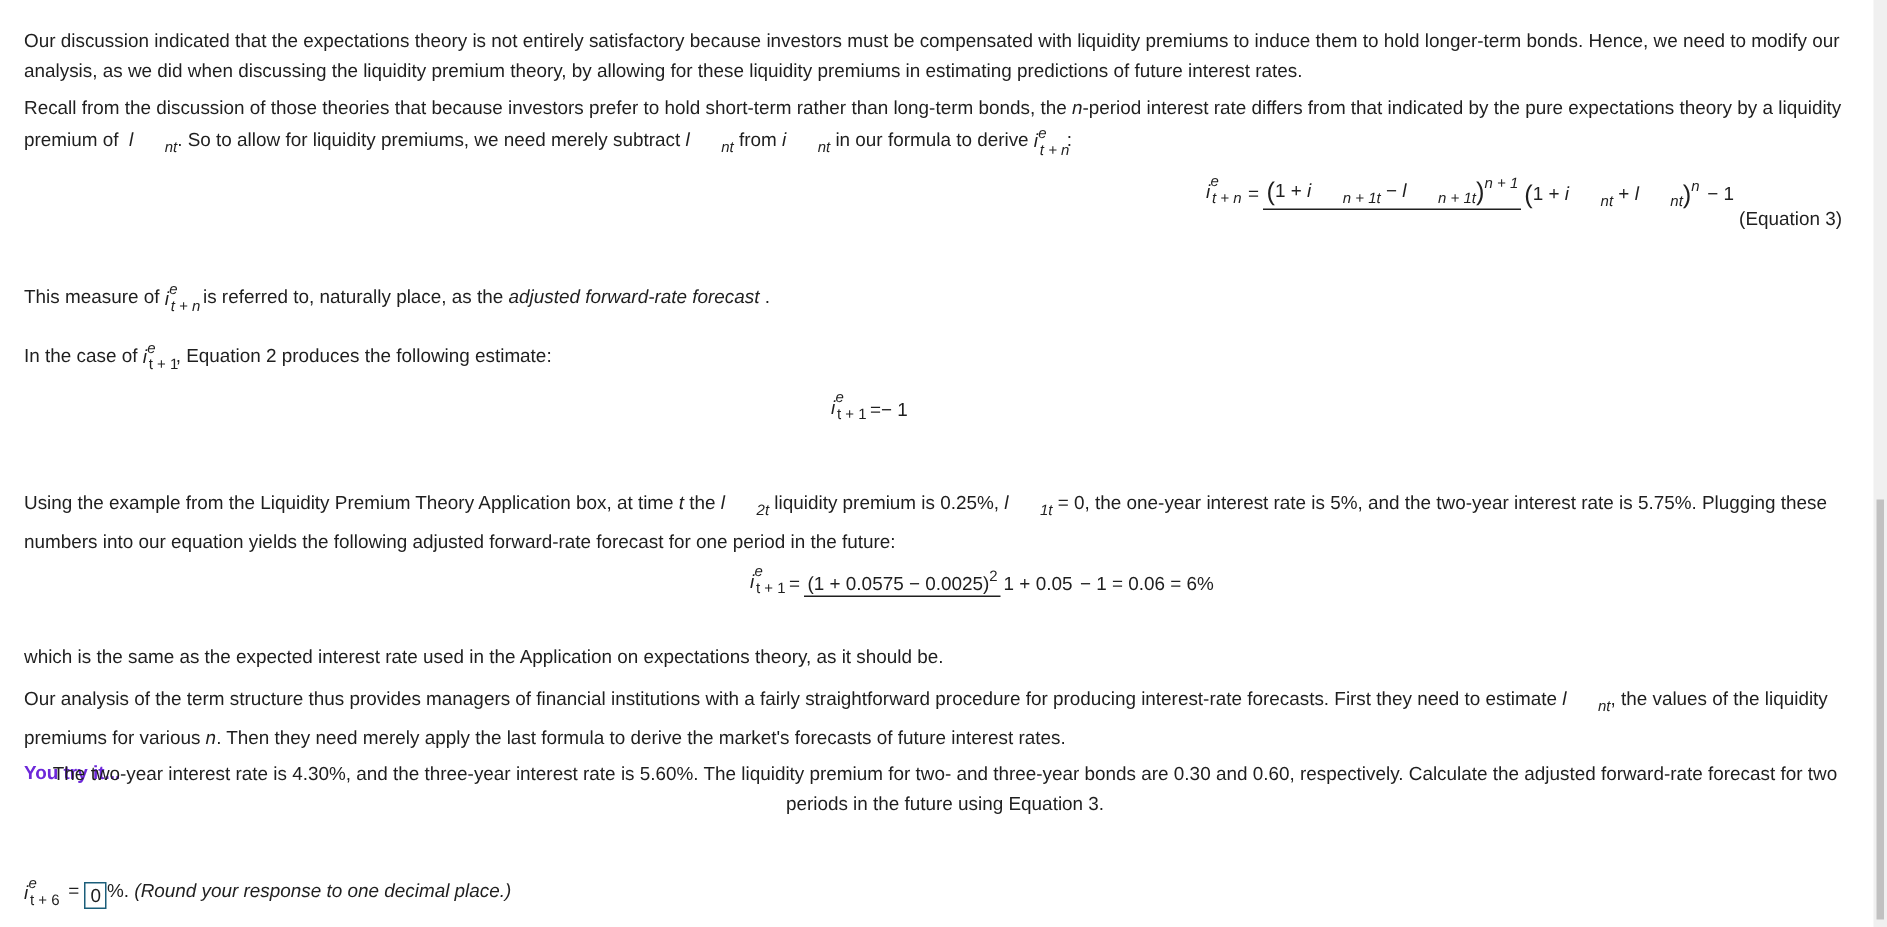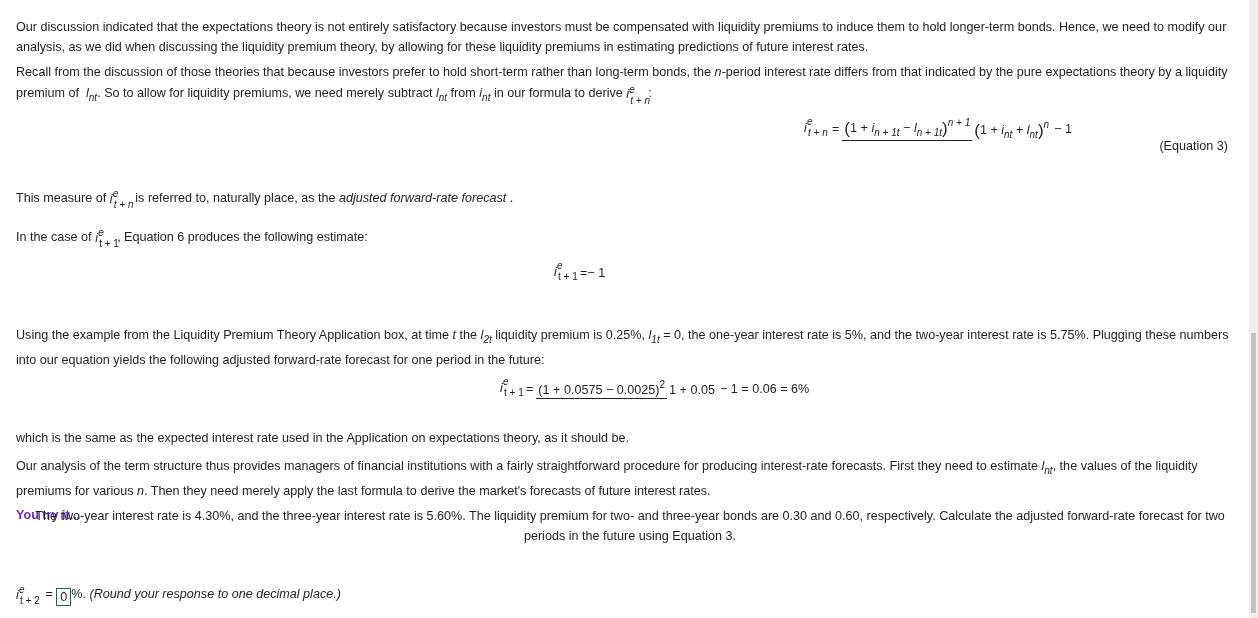--- a/index.html
+++ b/index.html
@@ -21,21 +21,21 @@
     left: 16px;
     top: 0;
     width: 1228px;
   }
   p {
     margin: 0;
     line-height: 20px;
   }
   .abs { position: absolute; }
   i.v { font-style: italic; }
-  .sub { font-size: 10px; vertical-align: -4px; font-style: italic; }
+  .sub { font-size: 10px; vertical-align: -4px; font-style: italic; margin-left: 21px; }
   .sup { font-size: 10px; vertical-align: 6px; }
   .stack {
     display: inline-block;
     position: relative;
     width: 22px;
     height: 18px;
     vertical-align: -4px;
   }
   .stack .e {
     position: absolute;
@@ -151,21 +151,21 @@
     </span>
     <span>− 1</span>
   </div>
   <span class="abs eq-label">(Equation 3)</span>
 
   <p class="abs" style="top:188px;">
     <span>This measure of </span><span class="stack"><span class="e">e</span><span class="i">i</span><span class="s"><i>t + n</i></span></span><span> is referred to, naturally place, as the </span><i>adjusted forward-rate forecast</i><span> .</span>
   </p>
 
   <p class="abs" style="top:227px;">
-    <span>In the case of </span><span class="stack"><span class="e">e</span><span class="i">i</span><span class="s">t + 1</span></span><span>, Equation 6 produces the following estimate:</span>
+    <span>In the case of </span><span class="stack"><span class="e">e</span><span class="i">i</span><span class="s">t + 1</span></span><span>, Equation 2 produces the following estimate:</span>
   </p>
 
   <div class="eq" style="left:538px; top:264px;">
     <span class="stack" style="width:26px;">
         <span class="e">e</span>
         <span class="i">i</span>
         <span class="s">t + 1</span>
       </span>
     <span>=</span>
     <span>− 1</span>
@@ -193,20 +193,20 @@
 
   <p class="abs" style="top:456px; width:1228px;">
     <span>Our analysis of the term structure thus provides managers of financial institutions with a fairly straightforward procedure for producing interest-rate forecasts. First they need to estimate </span><i class="v">l</i><span class="sub">nt</span><span>, the values of the liquidity premiums for various </span><i>n</i><span>. Then they need merely apply the last formula to derive the market's forecasts of future interest rates.</span>
   </p>
 
   <p class="abs" style="top:505px; font-weight:bold; color:#6d28d9;">You try it...</p>
 
   <p class="abs" style="top:506px; width:1228px;text-align:center;">The two-year interest rate is 4.30%, and the three-year interest rate is 5.60%. The liquidity premium for two- and three-year bonds are 0.30 and 0.60, respectively. Calculate the adjusted forward-rate forecast for two periods in the future using Equation 3.</p>
 
   <p class="abs" style="top:584px;">
-    <span class="stack" style="width:26px;"><span class="e">e</span><span class="i">i</span><span class="s">t + 2</span></span><span> = </span><span class="answer-box">0</span><span>%. </span><span class="instr">(Round your response to one decimal place.)</span>
+    <span class="stack" style="width:26px;"><span class="e">e</span><span class="i">i</span><span class="s">t + 6</span></span><span> = </span><span class="answer-box">0</span><span>%. </span><span class="instr">(Round your response to one decimal place.)</span>
   </p>
 
 </div>
 
 <div class="scrollbar">
   <div class="scroll-thumb"></div>
 </div>
 
 </body></html>

